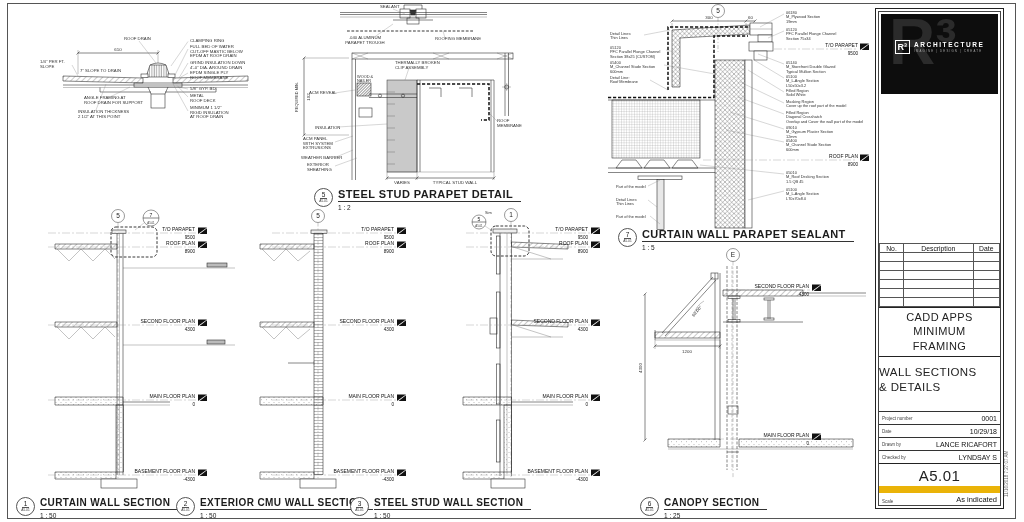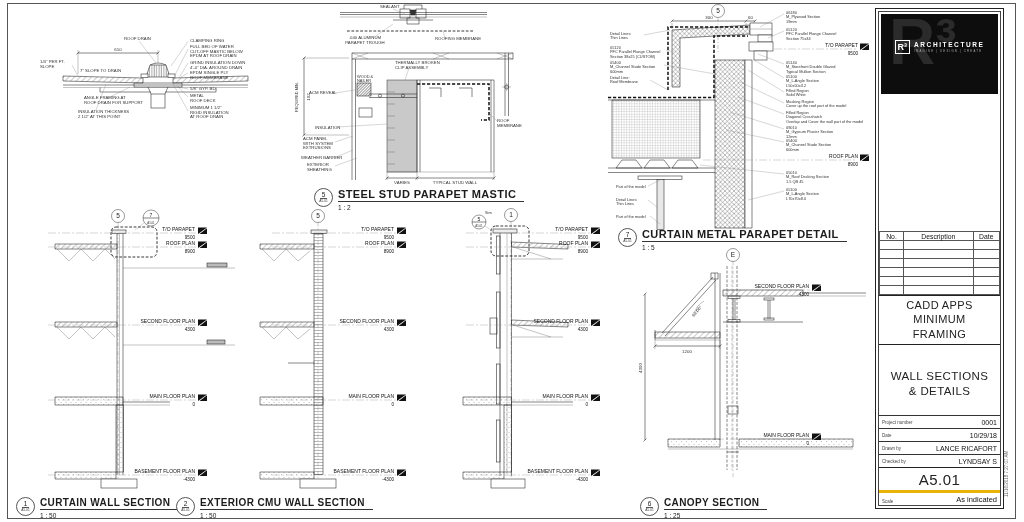--- a/index.html
+++ b/index.html
@@ -42,26 +42,26 @@
   .tb-bigR{position:absolute;left:8px;top:-8px;font-size:64px;font-weight:bold;color:#2b2b2b;line-height:72px}
   .tb-row{position:absolute;left:0;right:0;top:26px;display:flex;justify-content:center;align-items:center;gap:4px}
   .tb-mark{color:#fff;border:1px solid #fff;font-size:9px;font-weight:bold;padding:1px 2px}
   .tb-ft .f{color:#fff;font-size:6.5px;letter-spacing:1.6px;font-weight:bold}
   .tb-ft .g{color:#aaa;font-size:2.8px;letter-spacing:1.2px;margin-top:1px}
   .tb-white{flex:1}
   table.tb-rev{border-collapse:collapse;width:100%;flex:none}
   table.tb-rev th,table.tb-rev td{border:.5px solid #555;font-weight:normal;font-size:6.5px;height:8px;padding:0 2px}
   table.tb-rev th{font-size:6.8px;color:#111}
   .tb-proj{height:46px;border-top:1px solid #222;text-align:center;font-size:11px;line-height:1.3;padding-top:2px;letter-spacing:.4px;flex:none}
-  .tb-sheett{height:46px;border-top:1px solid #222;text-align:center;font-size:11.5px;line-height:1.3;padding-top:24px;letter-spacing:.4px;flex:none}
+  .tb-sheett{height:46px;border-top:1px solid #222;font-size:11.5px;line-height:1.3;padding-top:8px;letter-spacing:.4px;flex:none}
   .tb-frow{display:flex;justify-content:space-between;align-items:center;border-top:.7px solid #333;padding:1px 3px;height:10px;flex:none}
   .tb-frow .l{font-size:4.5px;color:#444}
   .tb-frow .v{font-size:7px;color:#111}
   .tb-num{border-top:1px solid #222;text-align:center;font-size:15px;letter-spacing:.5px;padding:3px 0 2px;flex:none}
-  .tb-scale{display:flex;justify-content:space-between;align-items:flex-end;border-top:3px solid #eab308;padding:2px 3px 1px;flex:none}
+  .tb-scale{display:flex;justify-content:space-between;align-items:flex-end;border-top:7px solid #eab308;padding:2px 3px 1px;flex:none}
   .tb-scale .l{font-size:4.5px;color:#444}
   .tb-scale .v{font-size:7.5px;color:#111}
   .plot-stamp{position:absolute;left:1004px;top:497px;transform:rotate(-90deg);transform-origin:0 0;
               font-size:4.5px;color:#666;white-space:nowrap}
 </style>
 </head>
 <body>
 
 <div class="canvas">
   <div class="frame"></div>
@@ -500,51 +500,61 @@
       <use href="#flag" transform="translate(184,195.5)"></use>
     </g>
   </svg>
 
   <div class="vtitle" style="left:314px;top:188px">
     <div class="vb">
         <span class="n">5</span>
         <span class="r">A5.01</span>
       </div>
     <div class="vt">
-        <div class="nm">STEEL STUD PARAPET MASTIC</div>
+        <div class="nm">STEEL STUD PARAPET DETAIL</div>
         <div class="sc">1 : 2</div>
       </div>
   </div>
   <div class="vtitle" style="left:618px;top:228px">
     <div class="vb">
         <span class="n">7</span>
         <span class="r">A5.01</span>
       </div>
     <div class="vt">
-        <div class="nm">CURTAIN METAL PARAPET DETAIL</div>
+        <div class="nm">CURTAIN WALL PARAPET SEALANT</div>
         <div class="sc">1 : 5</div>
       </div>
   </div>
   <div class="vtitle small" style="left:16px;top:497px">
     <div class="vb">
         <span class="n">1</span>
         <span class="r">A5.01</span>
       </div>
     <div class="vt">
         <div class="nm">CURTAIN WALL SECTION</div>
         <div class="sc">1 : 50</div>
       </div>
   </div>
   <div class="vtitle small" style="left:176px;top:497px">
     <div class="vb">
         <span class="n">2</span>
         <span class="r">A5.01</span>
       </div>
     <div class="vt">
         <div class="nm">EXTERIOR CMU WALL SECTION</div>
+        <div class="sc">1 : 50</div>
+      </div>
+  </div>
+  <div class="vtitle small" style="left:350px;top:497px">
+    <div class="vb">
+        <span class="n">3</span>
+        <span class="r">A5.01</span>
+      </div>
+    <div class="vt">
+        <div class="nm">STEEL STUD WALL SECTION</div>
         <div class="sc">1 : 50</div>
       </div>
   </div>
   <div class="vtitle small" style="left:640px;top:497px">
     <div class="vb">
         <span class="n">6</span>
         <span class="r">A5.01</span>
       </div>
     <div class="vt">
         <div class="nm">CANOPY SECTION</div>

